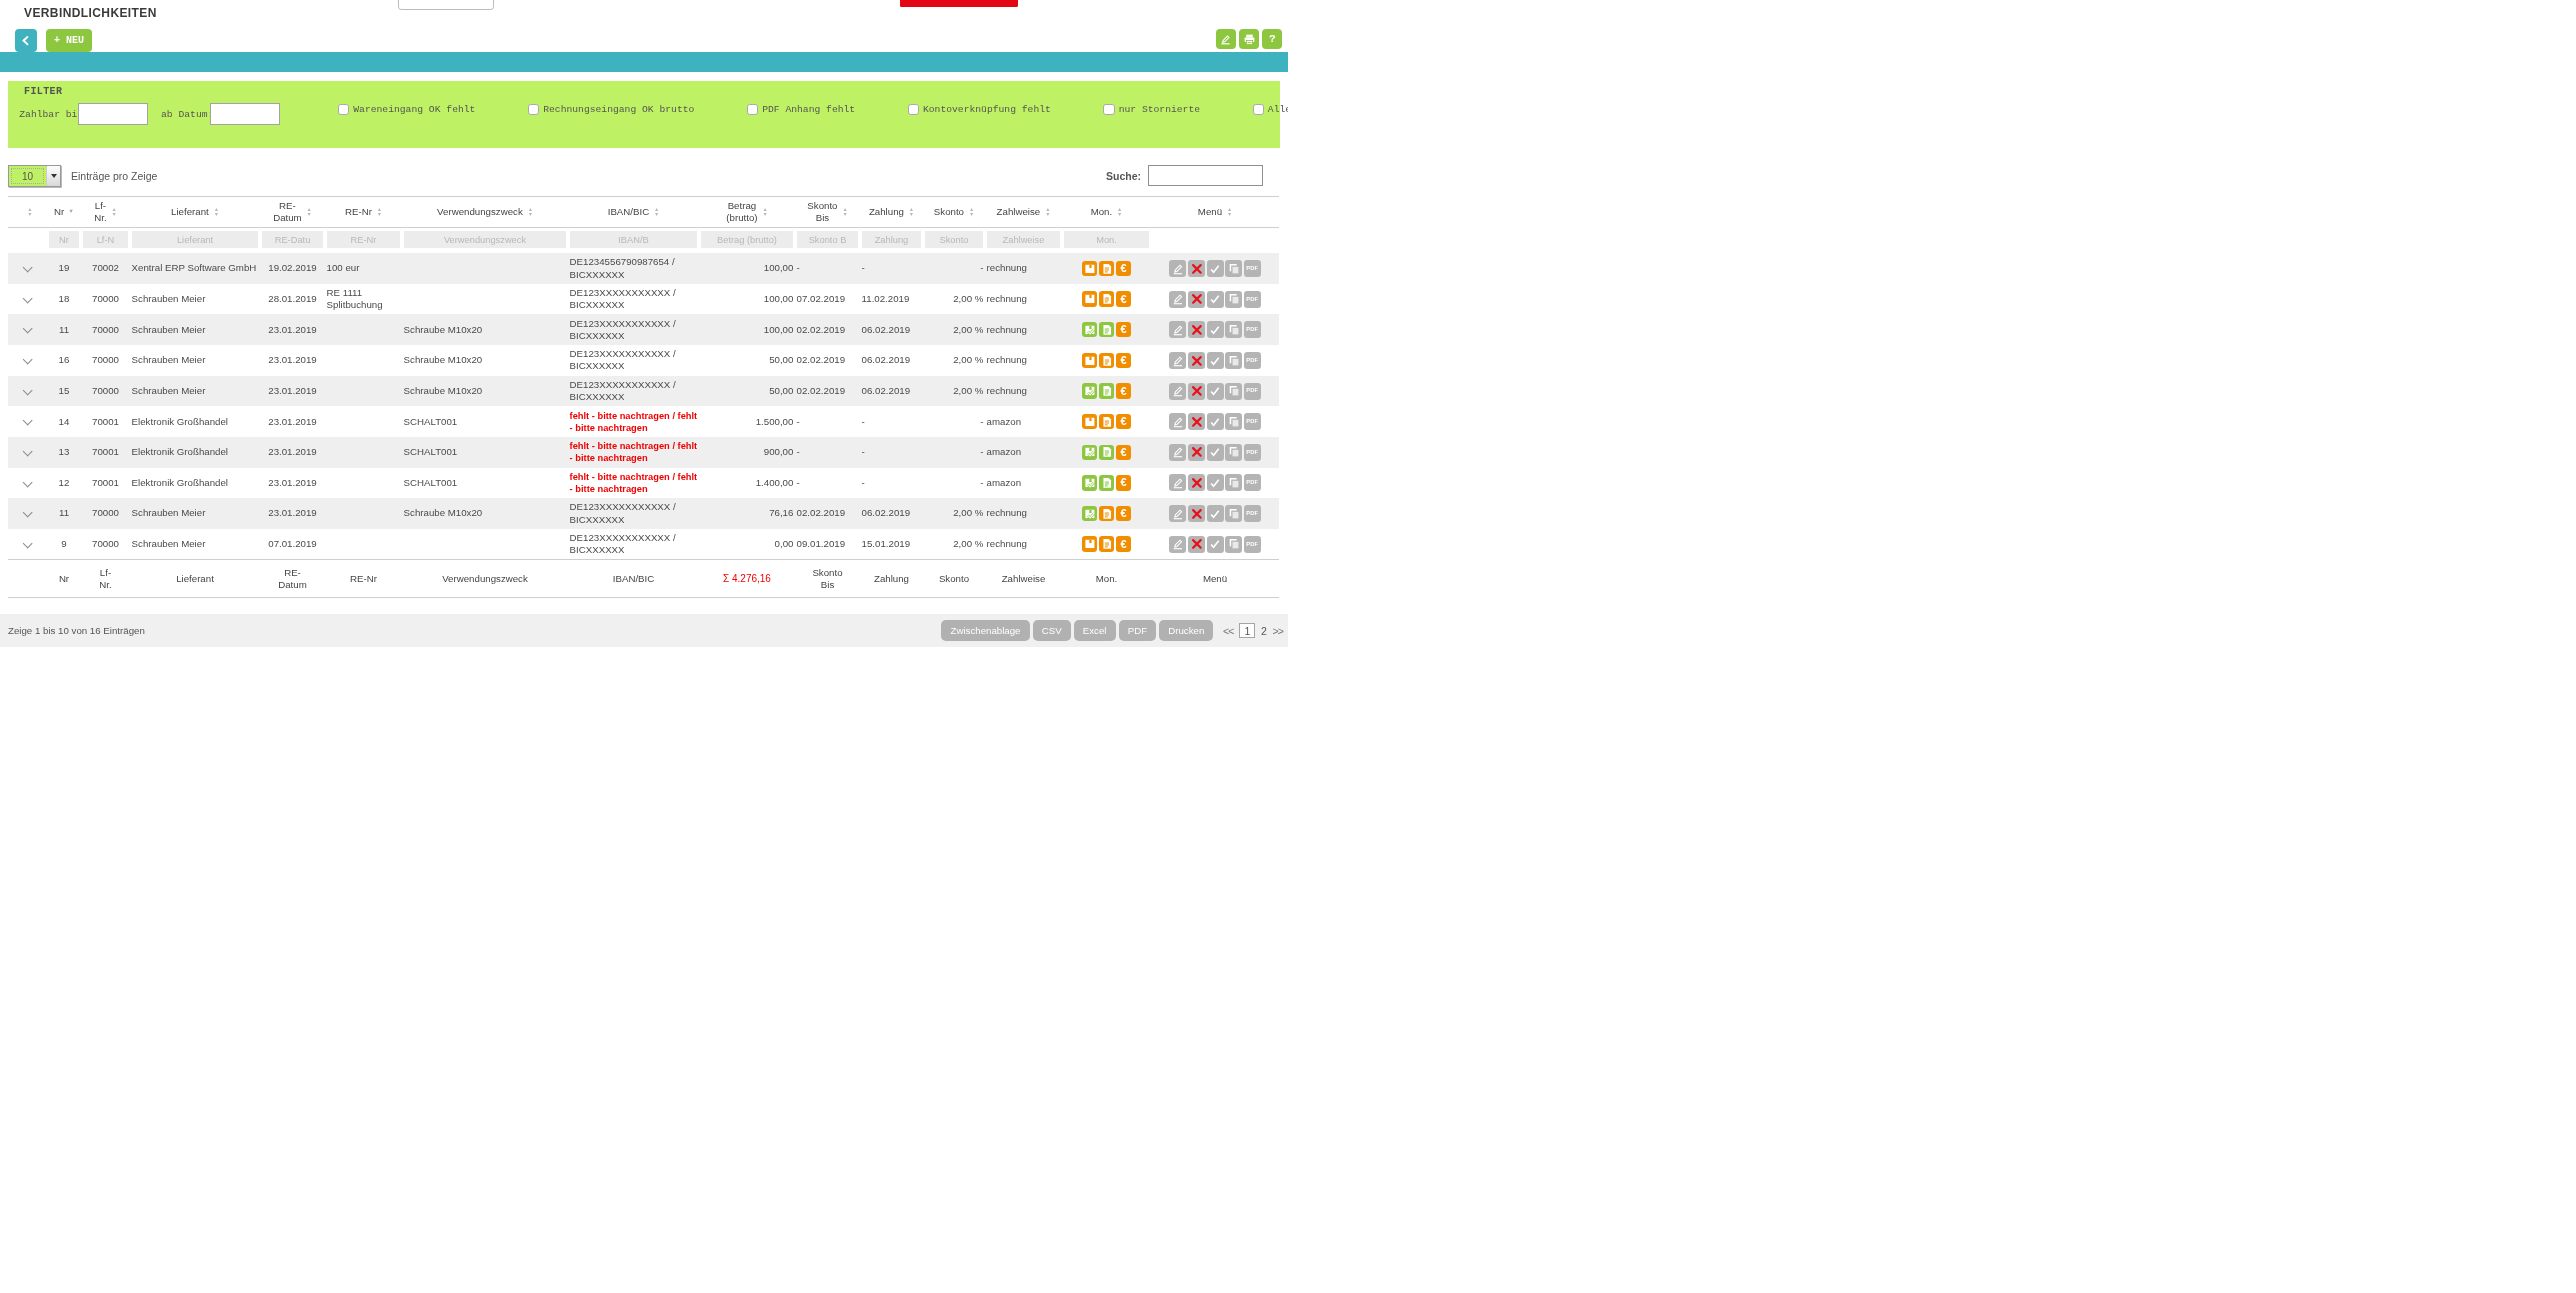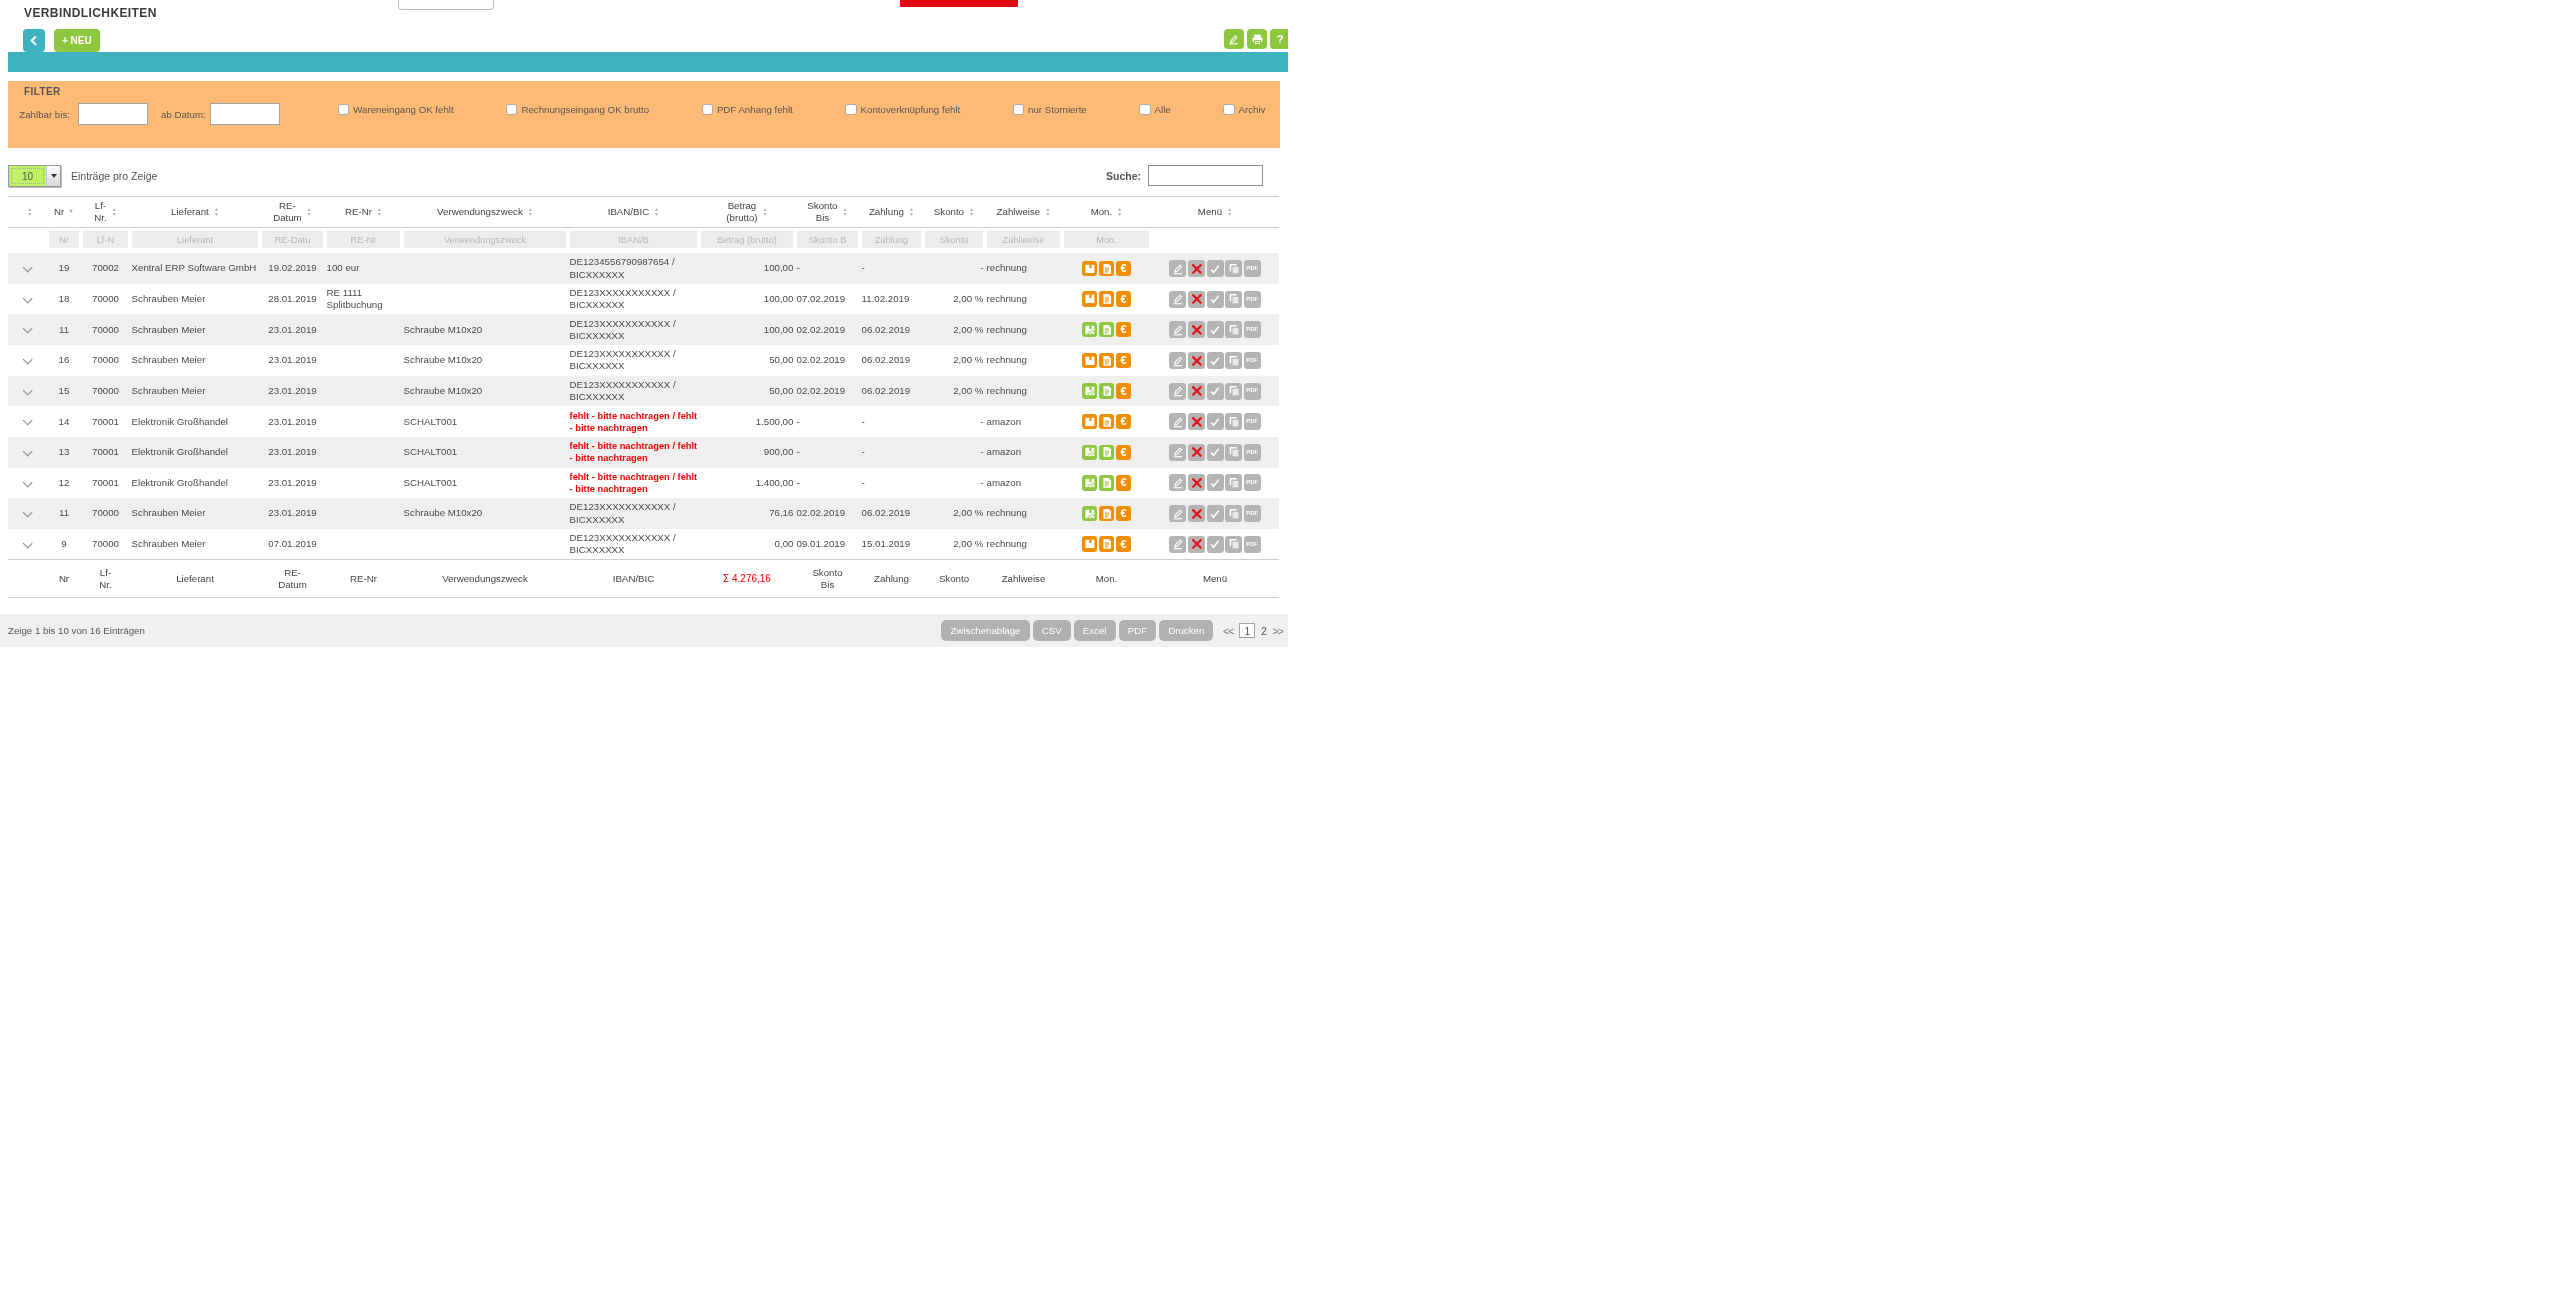--- a/index.html
+++ b/index.html
@@ -10,42 +10,42 @@
   
   .clip-box{position:absolute;left:398px;top:-8px;width:96px;height:18px;background:#fff;
             border:0.8px solid #bbb;border-radius:0 0 3.2px 3.2px;}
   .clip-red{position:absolute;left:900px;top:0;width:118px;height:6.5px;background:var(--red-accent);
             border-radius:0 0 1.6px 1.6px;}
 
   .page-title{position:absolute;left:24px;top:5.7px;font-size:12px;font-weight:bold;color:#3b3b3b;
               letter-spacing:0.4px;}
 
   
-  .navrow{position:absolute;left:8px;top:23.5px;width:100%;height:48px;}
+  .navrow{position:absolute;left:0;top:23.5px;width:100%;height:48px;font-family:Liberation Mono, monospace;}
   .teal-bar{position:absolute;left:0;bottom:0;width:100%;height:19.4px;background:var(--teal);}
   .back-btn{position:absolute;left:15.4px;top:5.7px;width:22px;height:23px;background:var(--teal);
             border:none;border-radius:4px;cursor:pointer;display:flex;align-items:center;justify-content:center;}
   .chev-l{width:6.5px;height:6.5px;border-left:2px solid #fff;border-bottom:2px solid #fff;
           transform:rotate(45deg);margin-left:2.4px;}
   .new-btn{position:absolute;left:46px;top:5.7px;height:23px;padding:0 8px;background:var(--green);
            border:none;border-radius:4px;color:#fff;font-weight:bold;font-size:10px;cursor:pointer;
            font-family:inherit;}
   .tabs{position:absolute;left:96px;bottom:0;display:flex;align-items:flex-end;}
   .tab{height:27px;margin-right:2.4px;padding:0 13px;display:flex;align-items:center;background:#fdfdfd;
        border:0.8px solid #ccc;border-bottom:none;border-radius:4.9px 4.9px 0 0;font-size:10.5px;color:#555;
        cursor:pointer;position:relative;bottom:19.4px;}
   .tab.active{background:var(--teal);border-color:var(--teal);color:#fff;height:46px;
               align-items:flex-start;padding-top:6.5px;bottom:0;}
   .corner-btns{position:absolute;right:5.7px;top:5.7px;display:flex;gap:3.2px;}
   .cbtn{width:20px;height:20px;background:var(--green);border:none;border-radius:4px;cursor:pointer;
         display:flex;align-items:center;justify-content:center;color:#fff;font-weight:bold;font-size:11.3px;
         font-family:inherit;padding:0;}
 
   
-  .filter-panel{position:absolute;left:8px;top:81px;width:1272px;height:67px;background:#fdba74;}
+  .filter-panel{position:absolute;left:8px;top:81px;width:1272px;height:67px;background:#bef264;font-family:Liberation Mono, monospace;}
   .filter-title{position:absolute;left:16px;top:4.9px;font-size:10px;font-weight:bold;color:#555;
                 letter-spacing:0.4px;}
   .f-label{position:absolute;font-size:9.7px;color:#555;top:27.5px;}
   .f-input{position:absolute;top:22px;width:70px;height:22px;border:1.6px solid #a3a3a3;background:#fff;
            font-family:inherit;font-size:9.7px;padding:0 3.2px;}
   .cb-rows{position:absolute;left:288px;top:19.4px;}
   .cb-row{display:flex;gap:10.5px;align-items:center;height:18.6px;white-space:nowrap;}
   .cb{display:inline-flex;align-items:center;font-size:9.7px;color:#555;cursor:pointer;padding-left:42px;}
   .cbbox{width:11.3px;height:11.3px;background:#fff;border:0.8px solid #a9a9a9;border-radius:2.8px;
          margin-right:4px;flex:none;}

